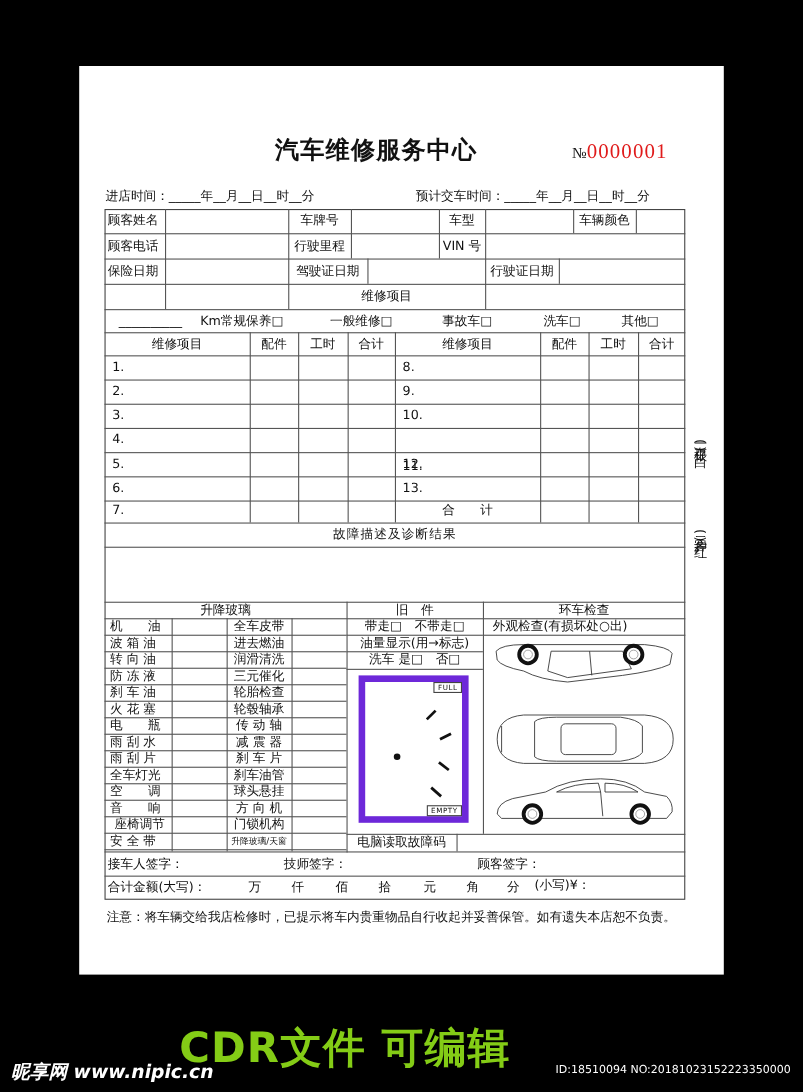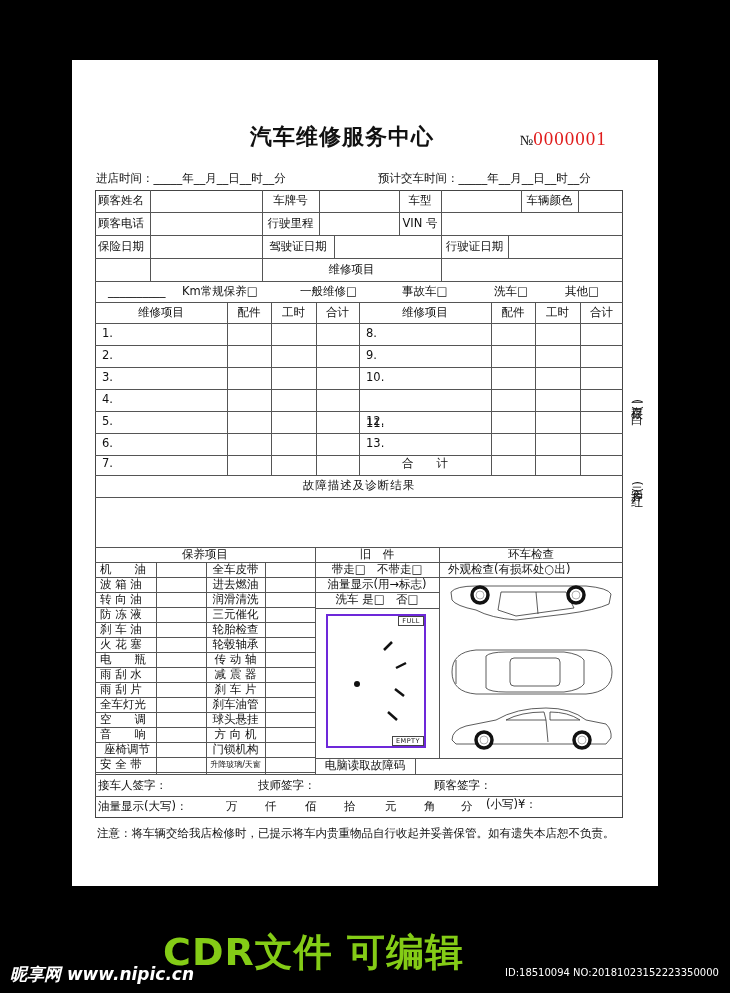--- a/index.html
+++ b/index.html
@@ -10,21 +10,21 @@
   .serial{left:520px;top:128px;font-family:"Liberation Serif","DejaVu Serif",serif;font-size:18px;white-space:nowrap;}
   .serial .no{font-size:14px;color:#111;}
   .serial .num{color:#e01b1b;font-size:19px;letter-spacing:1px;}
   .timeline{top:171px;font-size:11.5px;white-space:nowrap;}
   .grid{position:absolute;left:95px;top:190px;width:528px;height:628px;border:1px solid #444;box-sizing:border-box;}
   .hl{position:absolute;height:0;border-top:1px solid #555;}
   .vl{position:absolute;width:0;border-left:1px solid #555;}
   .cell{position:absolute;font-size:11.5px;line-height:1;white-space:nowrap;display:flex;align-items:center;}
   .c{justify-content:center;}
   .side{left:628px;font-size:12px;writing-mode:vertical-rl;letter-spacing:1px;white-space:nowrap;}
-  .gauge{position:absolute;left:326px;top:614px;width:100px;height:134px;border:2px solid #6d28d9;box-sizing:border-box;}
+  .gauge{position:absolute;left:326px;top:614px;width:100px;height:134px;border:6px solid #6d28d9;box-sizing:border-box;}
   .tag{position:absolute;font-size:6.5px;border:1px solid #444;padding:0 3px;letter-spacing:.5px;}
   .cars{position:absolute;left:446px;top:580px;width:170px;height:175px;}
   .footer-note{left:97px;top:826px;font-size:11.5px;white-space:nowrap;}
   .banner{left:163px;top:927px;color:#84cc16;font-size:38px;font-weight:bold;white-space:nowrap;letter-spacing:1px;}
   .logo{left:10px;top:963px;color:#fff;font-size:17px;font-weight:bold;font-style:italic;white-space:nowrap;}
   .imgid{left:505px;top:967px;color:#fff;font-size:10px;white-space:nowrap;}
 </style>
 </head>
 <body>
 
@@ -156,21 +156,21 @@
     <div class="cell" style="left: 366px; top: 411px; height: 22px; width: 120px;">12.</div>
     <div class="cell" style="left: 102px; top: 433px; height: 22px; width: 120px;">6.</div>
     <div class="cell" style="left: 366px; top: 433px; height: 22px; width: 120px;">13.</div>
     <div class="cell" style="left: 102px; top: 453px; height: 22px; width: 120px;">7.</div>
     <div class="cell" style="top: 453px; height: 22px; justify-content: center; left: 359px; width: 132px;">合　　计</div>
   </div>
 
 <div class="cell c" style="left:95px;top:475px;width:528px;height:22px;letter-spacing:1px">故障描述及诊断结果</div>
 <div class="cell" style="left:96px;top:497px;width:526px;height:50px"></div>
 
-<div class="cell c" style="left:95px;top:547px;width:220px;height:15px">保养项目</div>
+<div class="cell c" style="left:95px;top:547px;width:220px;height:15px">升降玻璃</div>
 <div class="cell c" style="left:315px;top:547px;width:124px;height:15px">旧　件</div>
 <div class="cell c" style="left:439px;top:547px;width:184px;height:15px">环车检查</div>
 
 <div id="maint-rows">
     <div class="cell" style="left: 100px; top: 562px; height: 15px; width: 54px;">机　　油</div>
     <div class="cell c" style="left: 206px; top: 562px; height: 15px; width: 59px;">全车皮带</div>
     <div class="cell" style="left: 100px; top: 577px; height: 15px; width: 54px; text-align: center;">波 箱 油</div>
     <div class="cell c" style="left: 206px; top: 577px; height: 15px; width: 59px;">进去燃油</div>
     <div class="cell" style="left: 100px; top: 592px; height: 15px; width: 54px;">转 向 油</div>
     <div class="cell c" style="left: 206px; top: 592px; height: 15px; width: 59px;">润滑清洗</div>
@@ -246,21 +246,21 @@
       <circle cx="130" cy="15" r="4"></circle>
     <circle cx="38" cy="160" r="4"></circle>
       <circle cx="136" cy="160" r="4"></circle>
   </g>
 </svg>
 
 <div class="cell" style="left:98px;top:775px;height:21px">接车人签字：</div>
 <div class="cell" style="left:258px;top:775px;height:21px">技师签字：</div>
 <div class="cell" style="left:434px;top:775px;height:21px">顾客签字：</div>
 
-<div class="cell" style="left:98px;top:796px;height:22px">油量显示(大写)：</div>
+<div class="cell" style="left:98px;top:796px;height:22px">合计金额(大写)：</div>
 <div class="cell" style="left:226px;top:796px;height:22px">万</div>
 <div class="cell" style="left:265px;top:796px;height:22px">仟</div>
 <div class="cell" style="left:305px;top:796px;height:22px">佰</div>
 <div class="cell" style="left:344px;top:796px;height:22px">拾</div>
 <div class="cell" style="left:385px;top:796px;height:22px">元</div>
 <div class="cell" style="left:424px;top:796px;height:22px">角</div>
 <div class="cell" style="left:461px;top:796px;height:22px">分</div>
 <div class="cell" style="left:486px;top:796px;height:18px">(小写)¥：</div>
 
 <div class="abs footer-note">注意：将车辆交给我店检修时，已提示将车内贵重物品自行收起并妥善保管。如有遗失本店恕不负责。</div>

